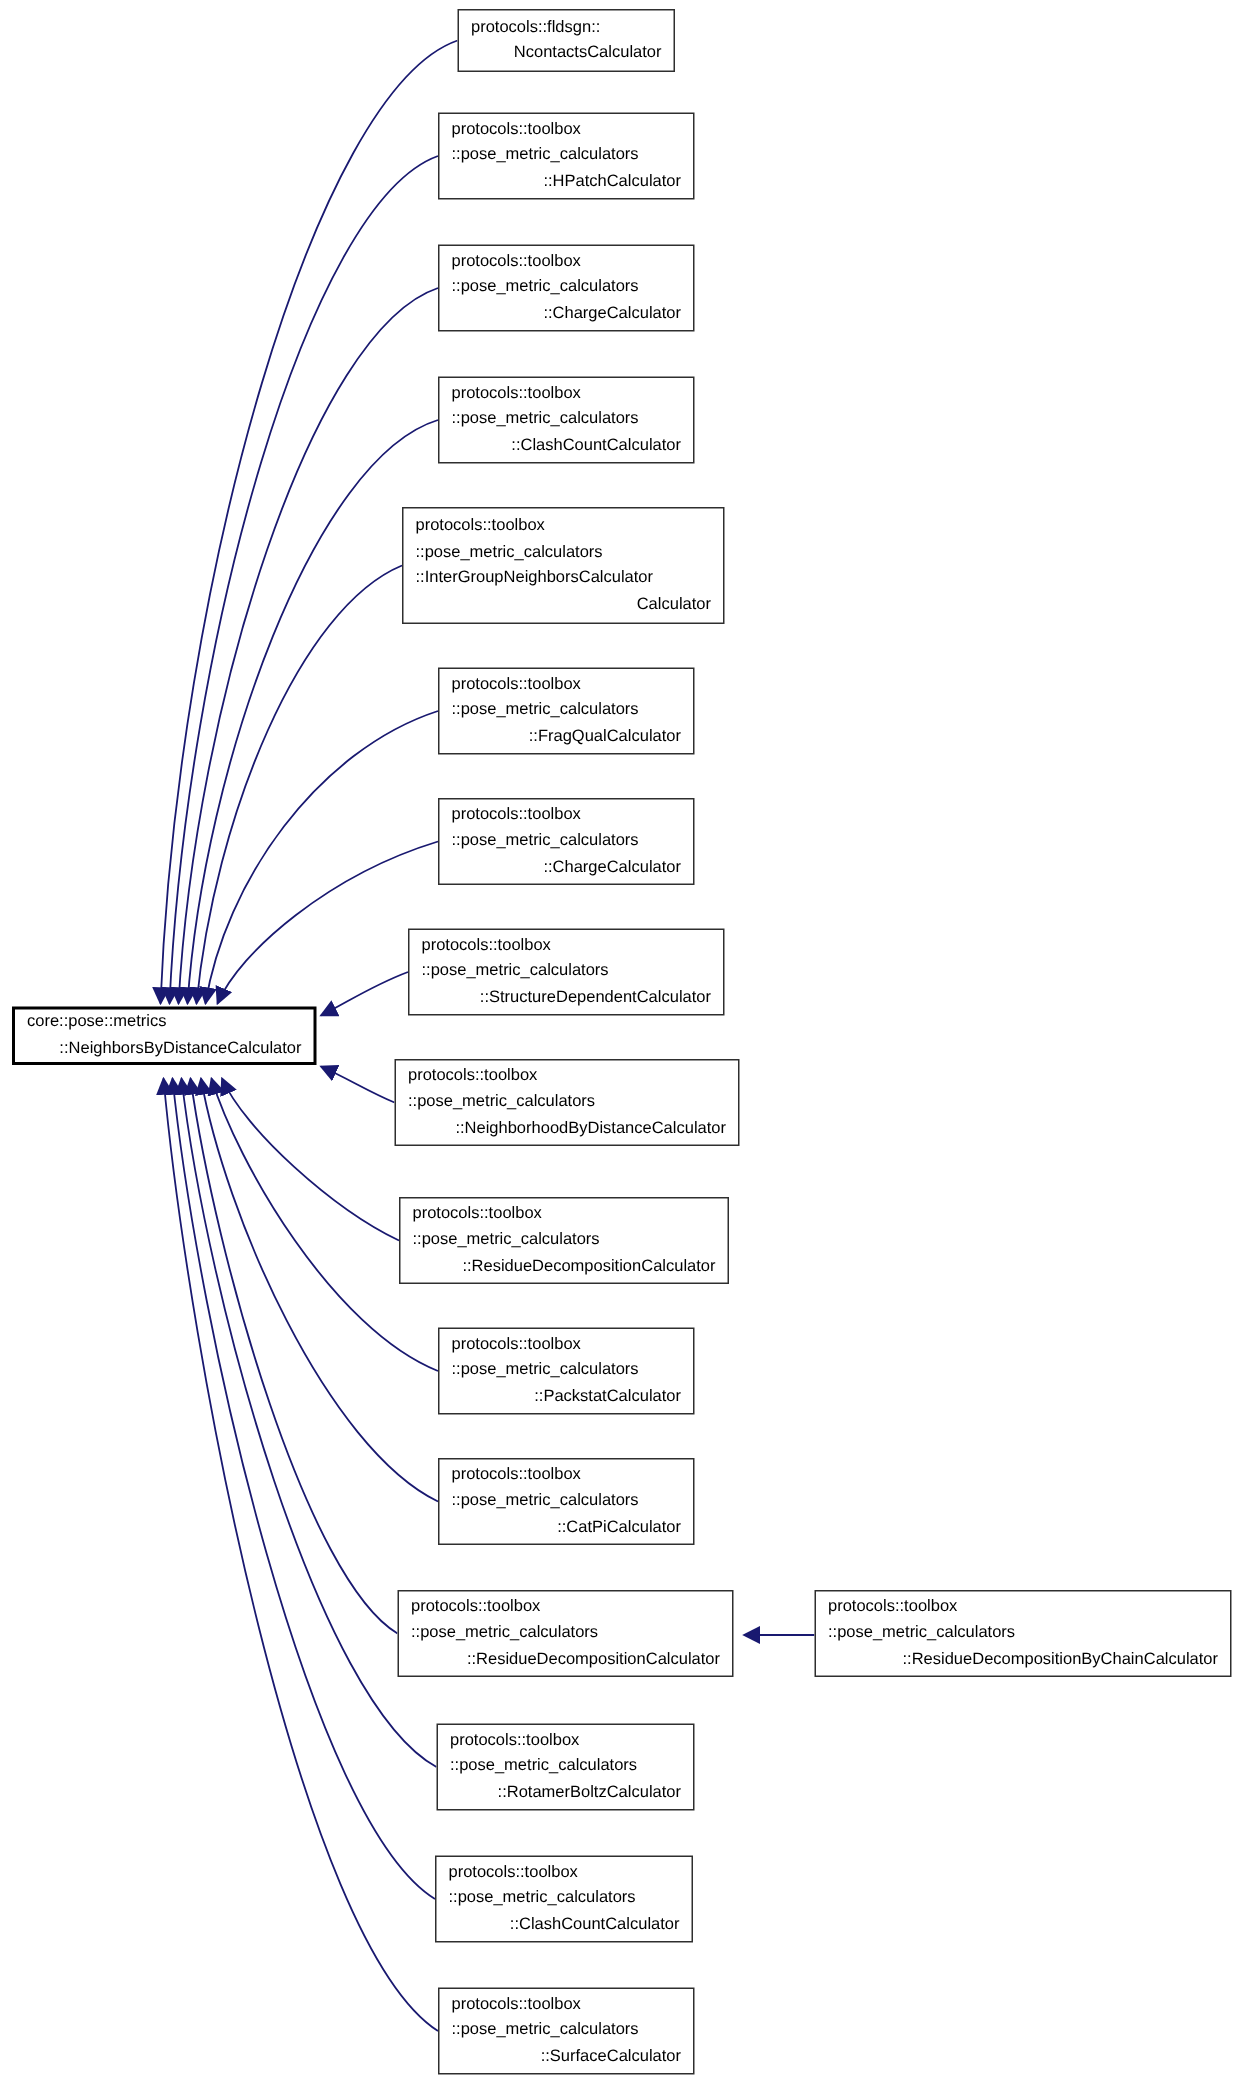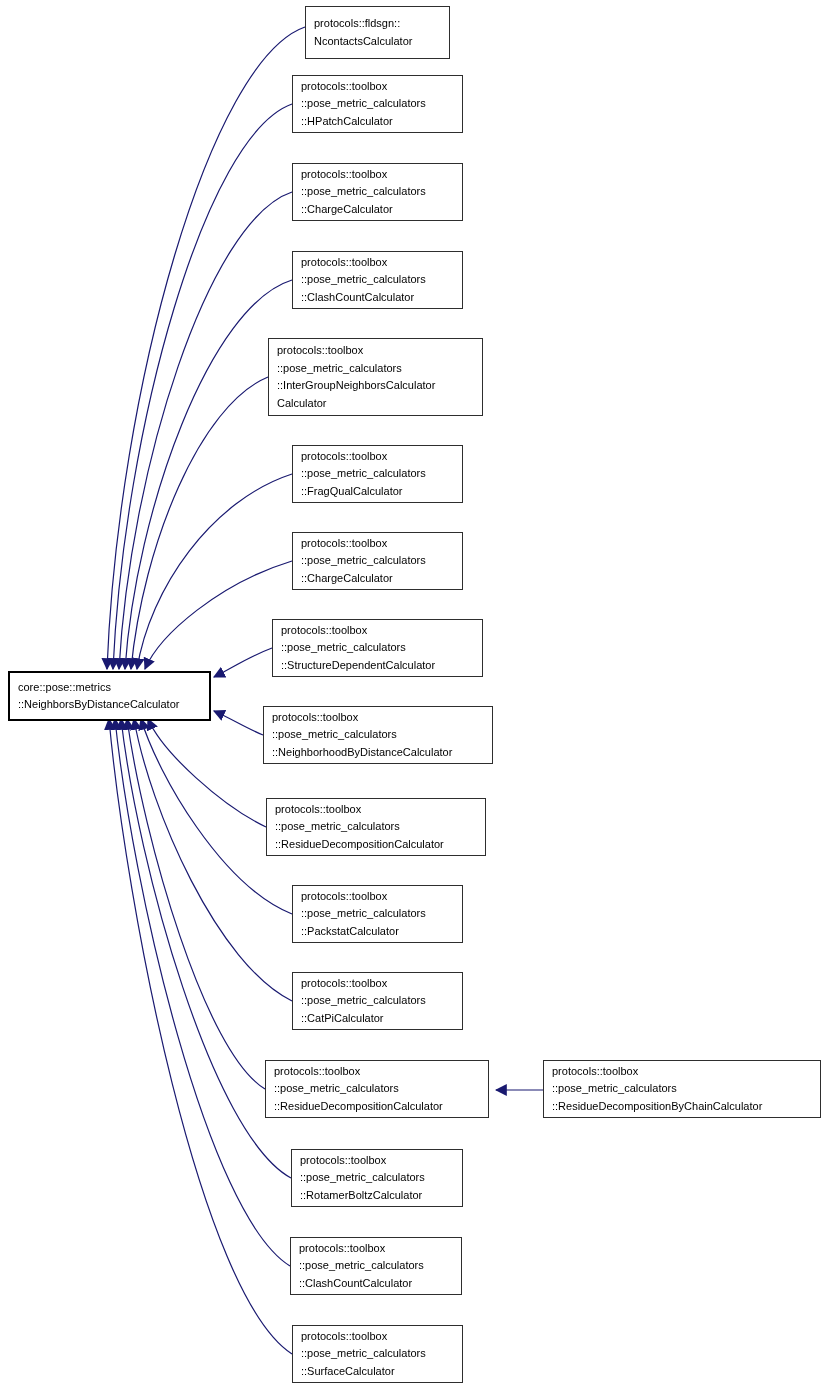--- a/index.html
+++ b/index.html
@@ -20,21 +20,21 @@
     display: flex;
     flex-direction: column;
     justify-content: center;
     font-size: 11px;
     line-height: 17.5px;
     color: #000000;
     padding: 2px 8px;
     cursor: pointer;
   }
   .node .ln { text-align: left; white-space: nowrap; }
-  .node .ln:last-child { text-align: left; }
+  .node .ln:last-child { text-align: right; }
   .node.base { border-width: 2px; border-color: #000000; }
 </style>
 </head>
 <body>
 
 <div id="canvas">
 
   <svg class="edges" width="824" height="1392" viewBox="0 0 824 1392">
     <defs>
       <marker id="arrow" viewBox="0 0 10 10" refX="9" refY="5" markerWidth="10" markerHeight="10" orient="auto">
@@ -55,26 +55,26 @@
       <path d="M292,914 C222,886 158,775 141,719" marker-end="url(#arrow)"></path>
       <path d="M292,1001 C218,965 150,810 134,719" marker-end="url(#arrow)"></path>
       <path d="M265,1089 C205,1053 144,840 127,719" marker-end="url(#arrow)"></path>
       <path d="M291,1178 C212,1135 138,865 121,719" marker-end="url(#arrow)"></path>
       <path d="M290,1266 C207,1215 132,885 115,719" marker-end="url(#arrow)"></path>
       <path d="M292,1354 C200,1295 126,905 109,719" marker-end="url(#arrow)"></path>
       <path d="M543,1090 L496,1090" marker-end="url(#arrow)"></path>
     </g>
   </svg>
 
-  <div class="node base" style="left:8px; top:671px; width:203px; height:50px;">
+  <div class="node base" style="left:8px; top:671px; width:203px; height:39px;">
     <div class="ln">core::pose::metrics</div>
     <div class="ln">::NeighborsByDistanceCalculator</div>
   </div>
 
-  <div class="node" style="left:305px; top:6px; width:145px; height:53px;">
+  <div class="node" style="left:305px; top:6px; width:145px; height:42px;">
     <div class="ln">protocols::fldsgn::</div>
     <div class="ln">NcontactsCalculator</div>
   </div>
 
   <div class="node" style="left:292px; top:75px; width:171px; height:58px;">
     <div class="ln">protocols::toolbox</div>
     <div class="ln">::pose_metric_calculators</div>
     <div class="ln">::HPatchCalculator</div>
   </div>
 

